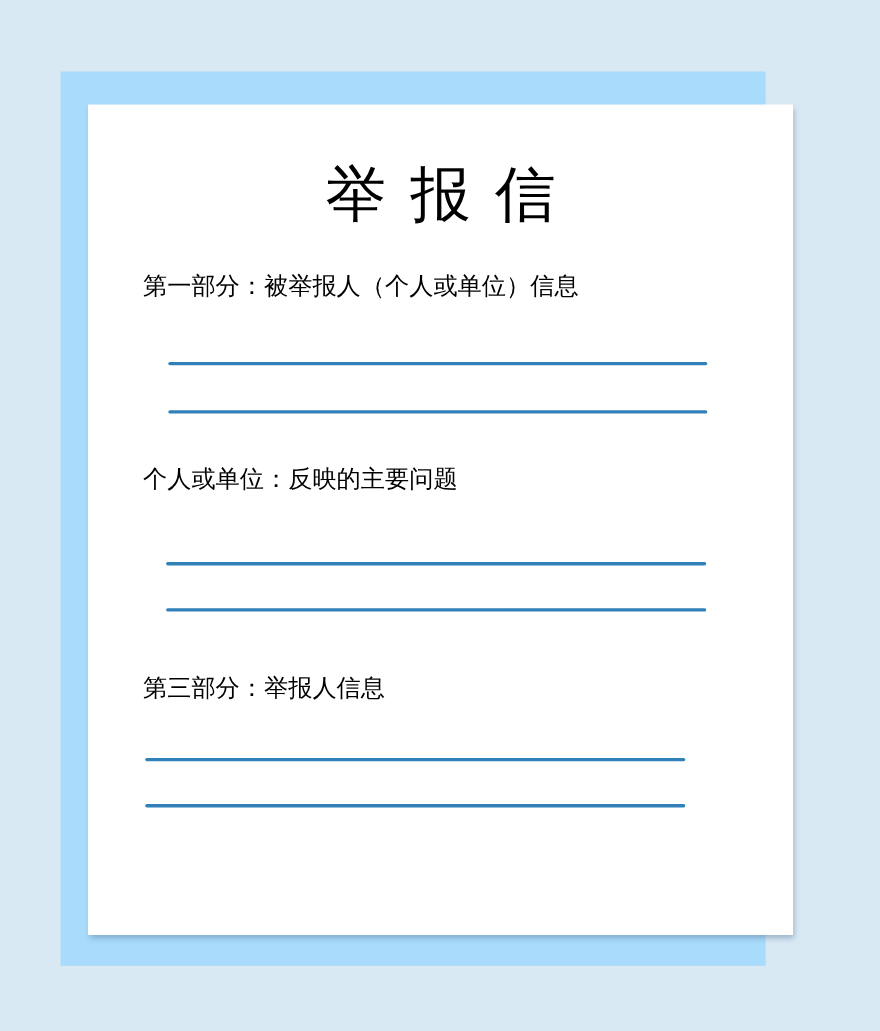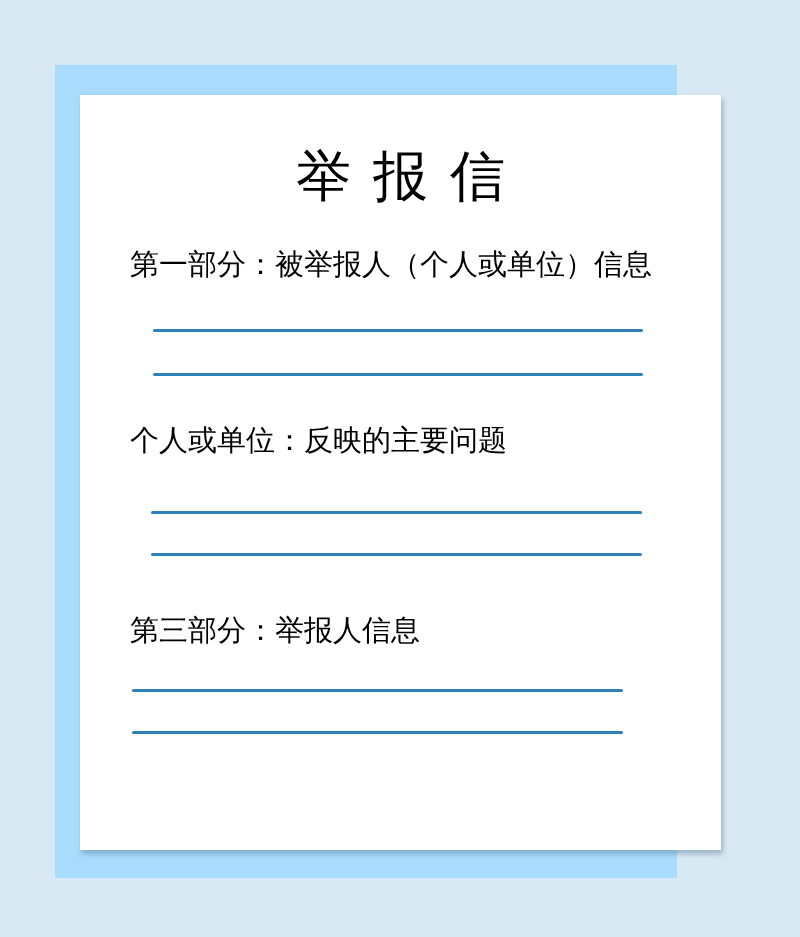--- a/index.html
+++ b/index.html
@@ -11,20 +11,21 @@
     background: var(--canvas-background, #d9e9f4);
     font-family: "Liberation Sans", "DejaVu Sans", sans-serif;
   }
   .frame {
     position: absolute;
     left: 55px;
     top: 65px;
     width: 622px;
     height: 813px;
     background: var(--frame, #a8dbfc);
+    padding-left: 19px;
   }
   .page {
     position: absolute;
     left: 25px;
     top: 30px;
     width: 641px;
     height: 755px;
     background: var(--page, #ffffff);
     box-shadow: 2px 4px 5px rgba(96, 129, 160, 0.5);
   }
@@ -42,21 +43,21 @@
     font-size: 55px;
     line-height: 1.1;
     letter-spacing: 22px;
     color: var(--text, #000000);
     white-space: nowrap;
   }
   .heading {
     position: absolute;
     left: 50px;
     margin: 0;
-    font-size: 29px;
+    font-size: 22px;
     font-weight: 400;
     line-height: 1.3;
     color: var(--text, #000000);
     white-space: nowrap;
   }
   #heading-1 { top: 151px; }
   #heading-2 { top: 327px; }
   #heading-3 { top: 517px; }
   .blank-line {
     position: absolute;

